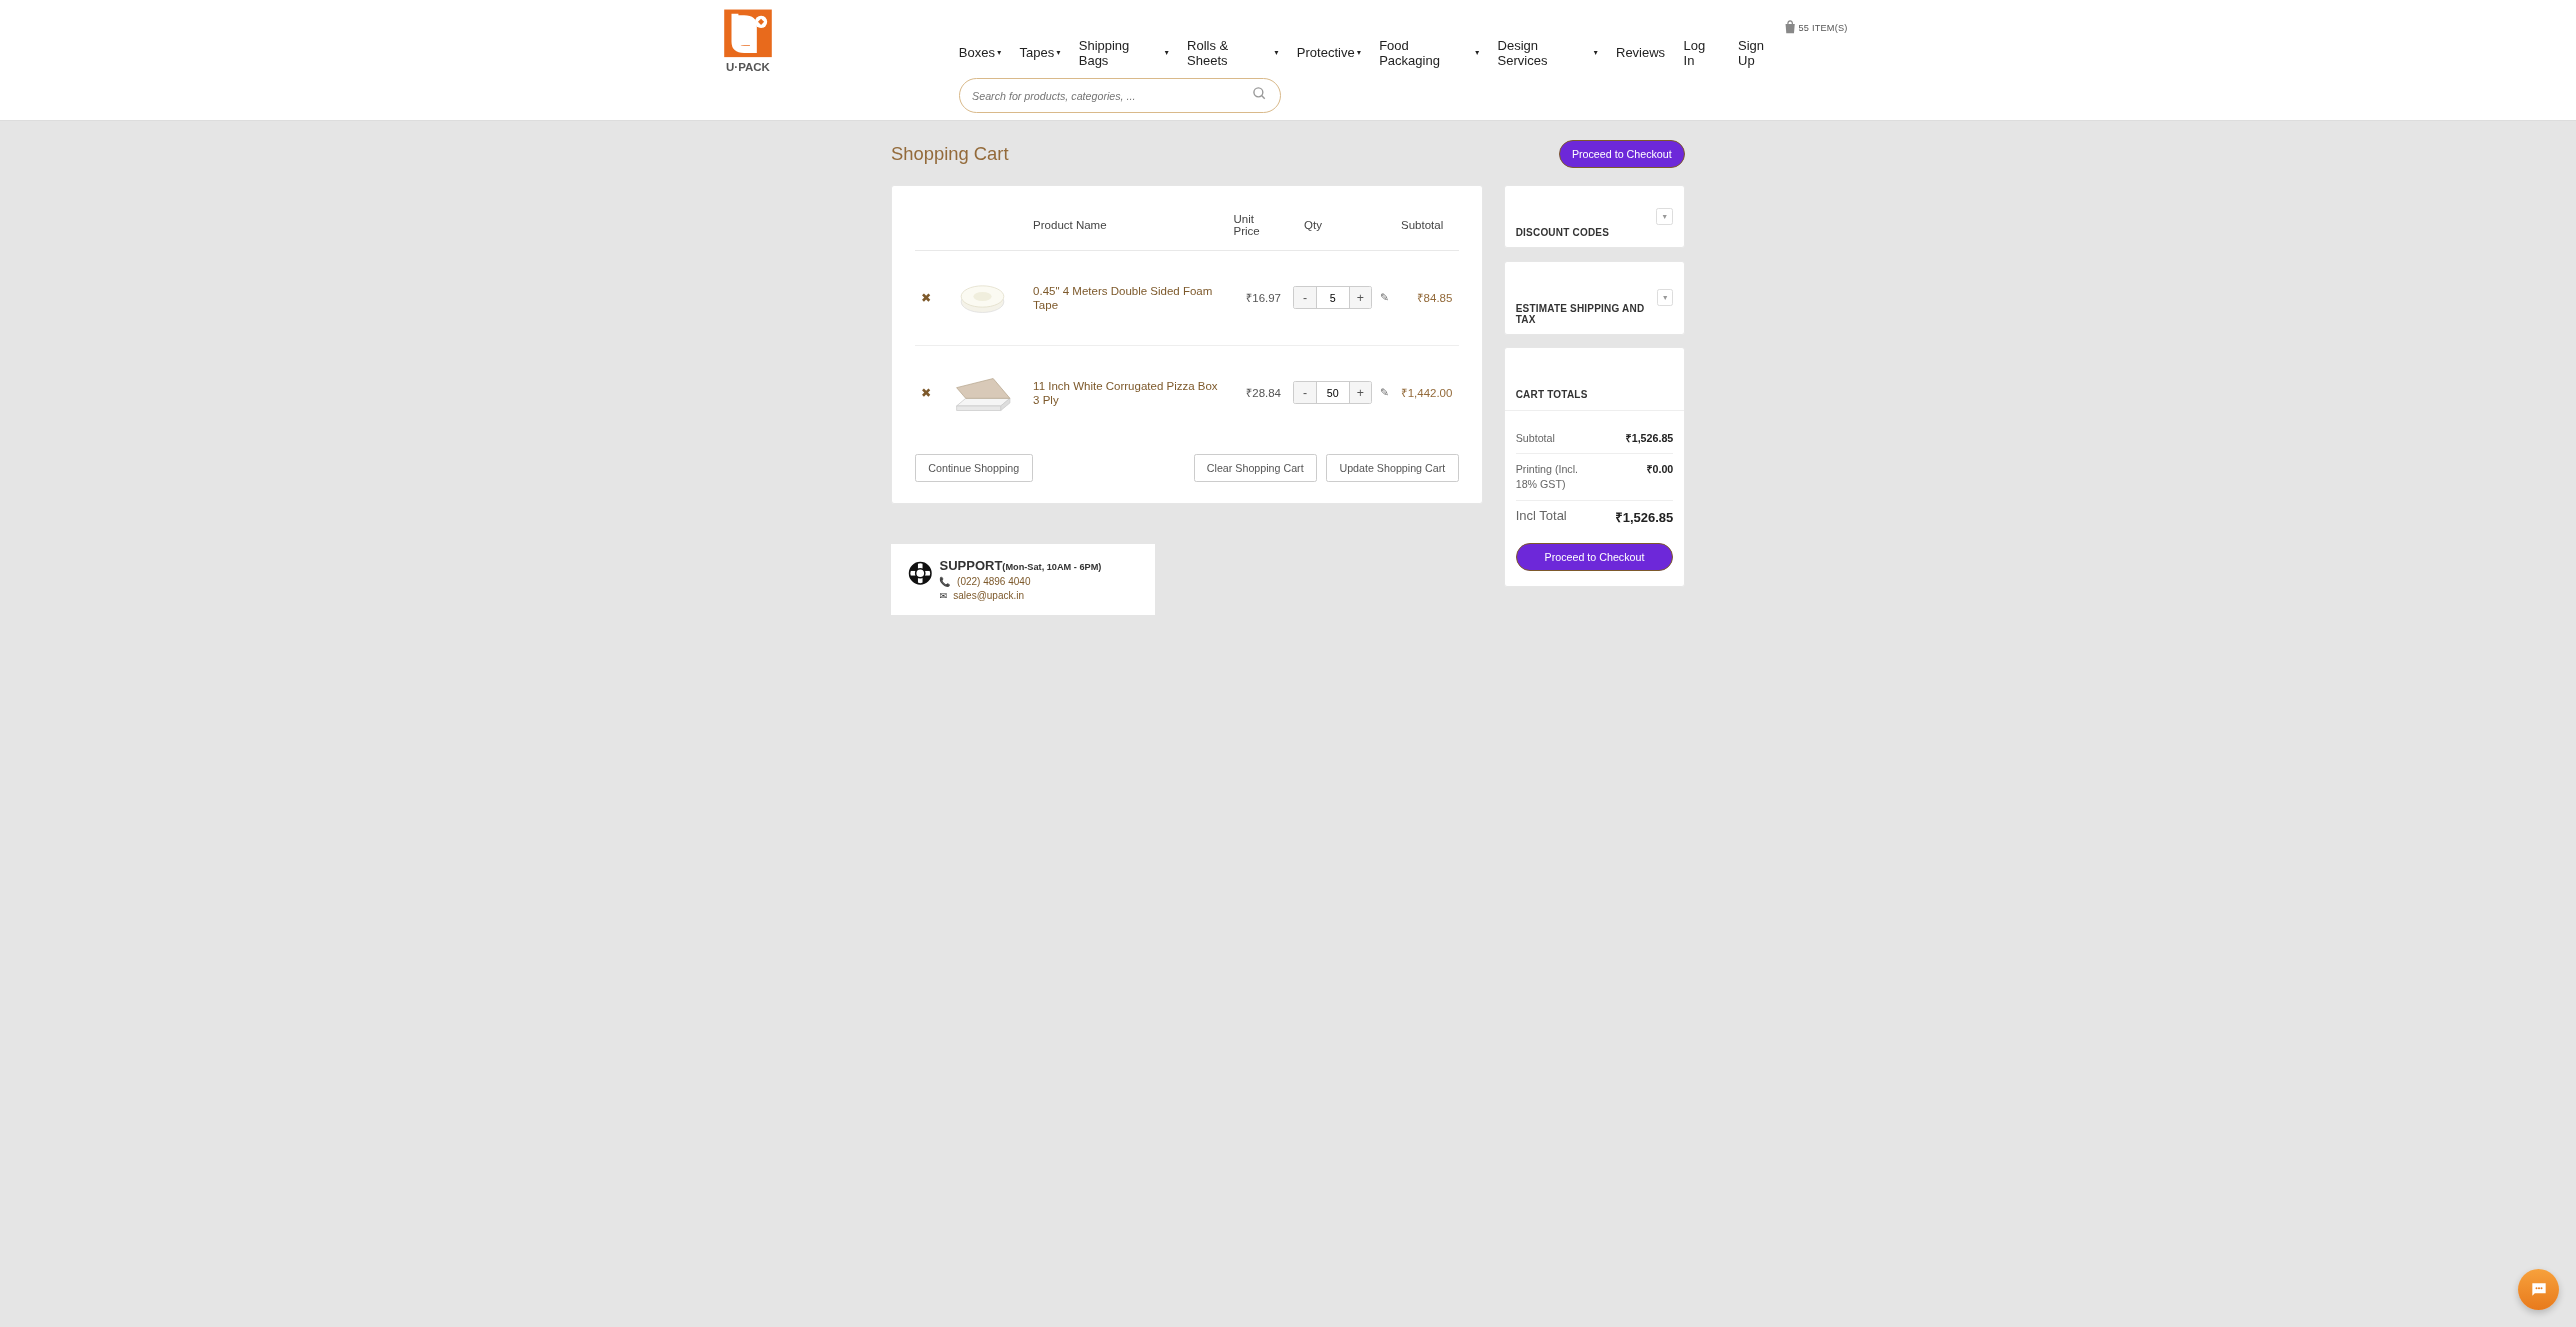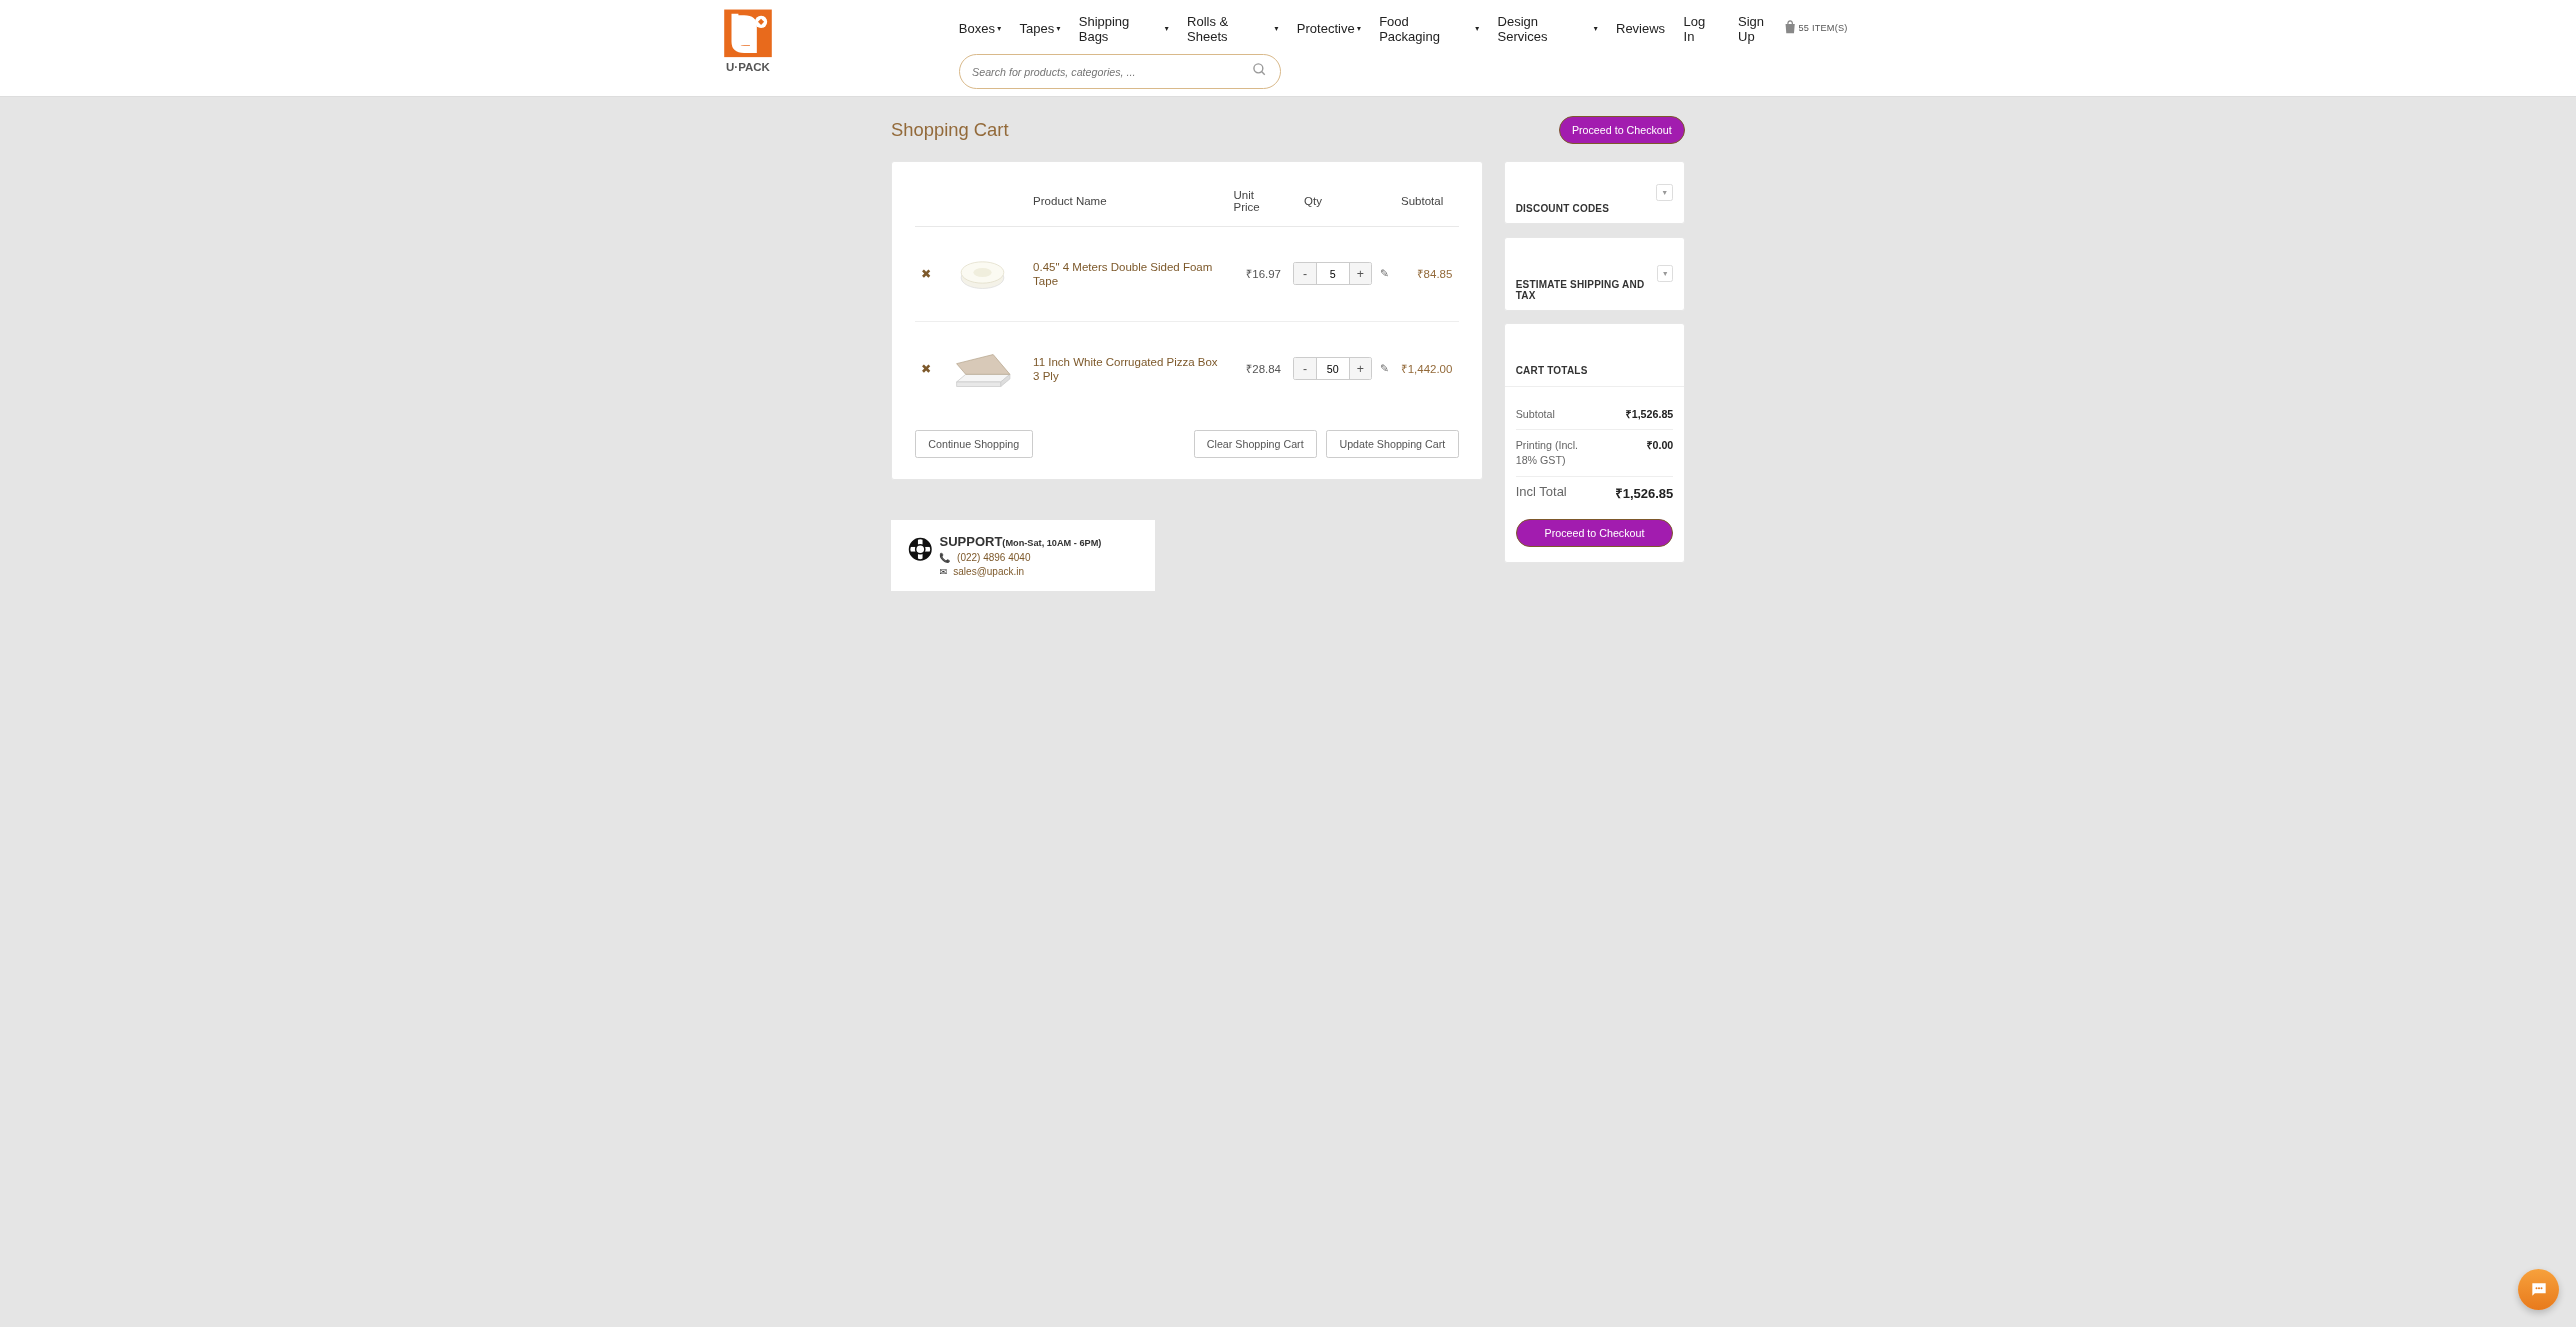--- a/index.html
+++ b/index.html
@@ -4,37 +4,37 @@
 <style>
 * { margin: 0; padding: 0; box-sizing: border-box; }
 body { font-family: -apple-system, BlinkMacSystemFont, "Segoe UI", Arial, sans-serif; background: #e5e5e5; color: #333; }
 
 
 .header { background: #fff; border-bottom: 0.8px solid #ddd; }
 .header-inner { max-width: 1165px; margin: 0 auto; display: flex; align-items: flex-start; padding: 7.7px 15.3px; }
 .logo { width: 54px; height: 66px; flex-shrink: 0; }
 .logo svg { width: 100%; height: 100%; }
 .header-main { flex: 1; margin-left: 184px; }
-.nav { display: flex; gap: 18.4px; align-items: center; padding-top: 6.1px; }
+.nav { display: flex; gap: 18.4px; align-items: center; padding-top: 6.1px; margin-top: 24px; }
 .nav-item { font-size: 13px; color: #222; cursor: pointer; display: flex; align-items: center; gap: 2.3px; }
 .nav-item .chevron { font-size: 7.7px; }
 .search-wrap { margin-top: 10.7px; }
 .search-box { width: 322px; border: 0.8px solid #d9b98a; border-radius: 766px; display: flex; align-items: center; padding: 7px 12.3px; }
 .search-box input { border: none; outline: none; flex: 1; font-size: 10.7px; font-style: italic; color: #888; background: transparent; }
 .search-box .sicon { color: #999; cursor: pointer; }
 .cart-badge { display: flex; align-items: center; gap: 2px; margin-left: auto; padding-top: 12.3px; padding-right: 7.7px; cursor: pointer; }
 .cart-badge .bag { color: #888; }
 .cart-badge .count { font-size: 9.2px; color: #555; letter-spacing: 0.2px; }
 
 
 .page { max-width: 794px; margin: 0 auto; padding: 18.4px 0 31px; }
 .page-head { display: flex; justify-content: space-between; align-items: center; margin-bottom: 17px; }
 .page-title { font-size: 18.4px; color: #936a3a; font-weight: 500; }
 .btn { border: 0.8px solid #ccc; background: #fff; padding: 7px 12.3px; font-size: 10.7px; border-radius: 2.3px; cursor: pointer; color: #555; }
-.btn-primary { background: #a21caf; color: #fff; border-color: #7d592b; border-radius: 14px; }
+.btn-primary { background: #6d28d9; color: #fff; border-color: #7d592b; border-radius: 14px; }
 .btn-primary.wide { width: 100%; }
 
 .alert { background: #dff0d8; border: 0.8px solid #d0e8c6; color: #3c763d; padding: 10.7px 12.3px; border-radius: 2.3px; margin-bottom: 20px; font-size: 11.5px; }
 
 .layout { display: flex; gap: 21.5px; align-items: flex-start; }
 .main-col { flex: 1; }
 .side-col { width: 181px; }
 
 .card { background: #fff; border: 0.8px solid #e6e6e6; border-radius: 3.1px; padding: 18.4px 23px 21.5px; }
 

